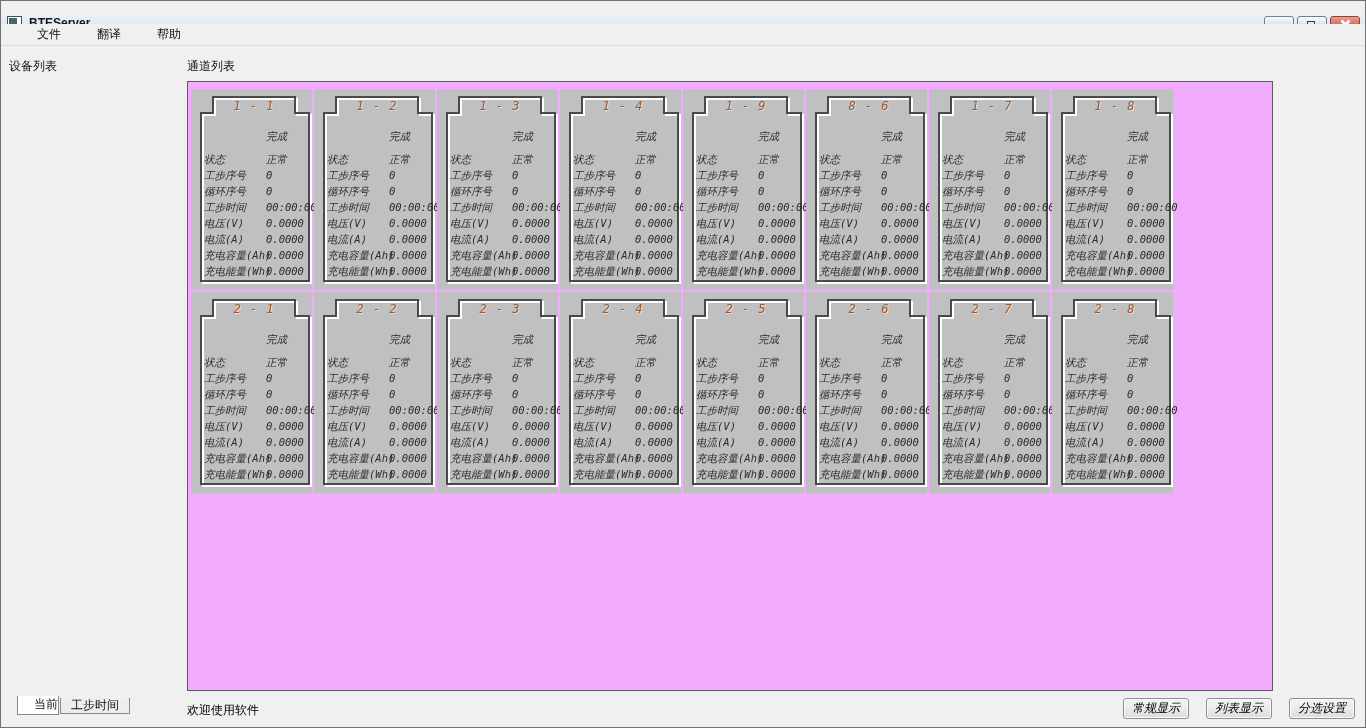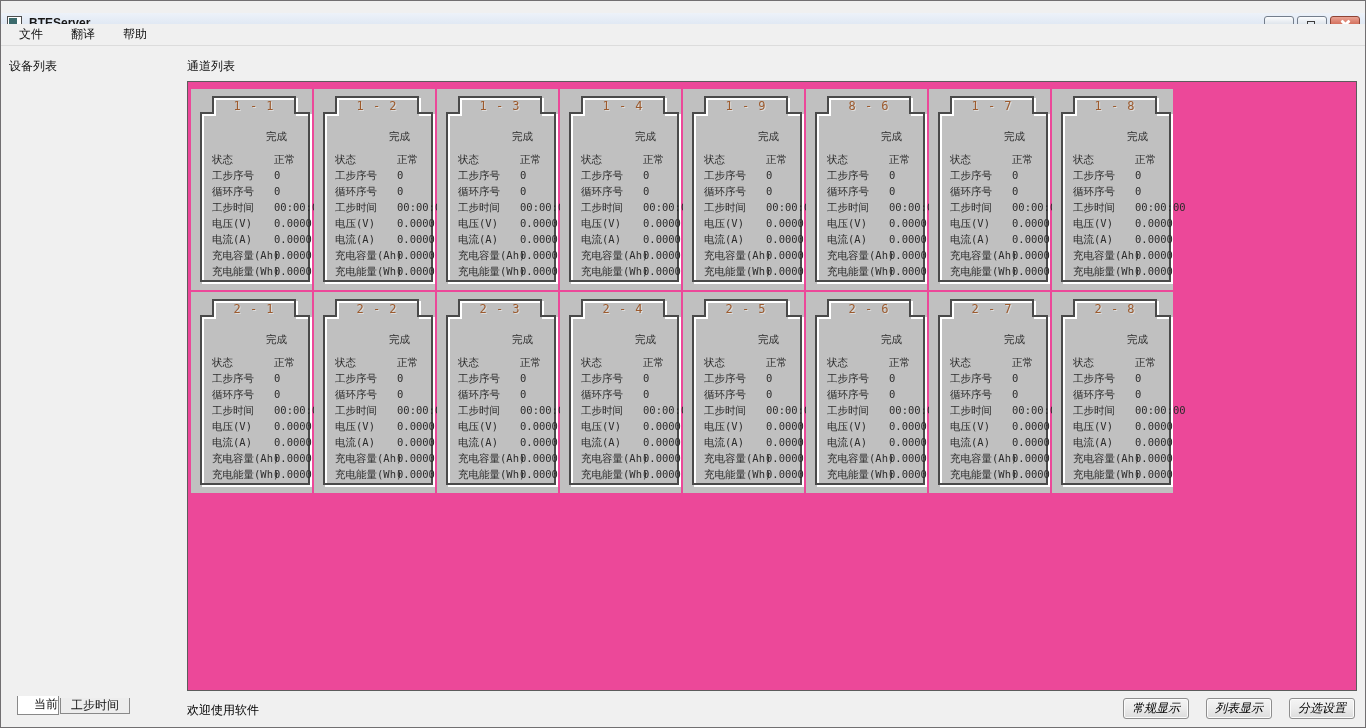--- a/index.html
+++ b/index.html
@@ -49,21 +49,21 @@
   .glyph-close-a, .glyph-close-b {
     position:absolute; left:9px; top:6px; width:11px; height:2.5px; background:#fff;
     border-radius:1px;
   }
   .glyph-close-a { transform:rotate(45deg); }
   .glyph-close-b { transform:rotate(-45deg); }
   
   .menubar {
     position:absolute; left:0; top:23px; right:0; height:22px;
     background:#f0f0f0; border-bottom:1px solid #dcdcdc;
-    display:flex; align-items:center; padding-left:8px; gap:8px;
+    display:flex; align-items:center; padding-left:26px; gap:16px;
   }
   .menu-item { font-size:12px; color:#111; padding:3px 10px; }
   
   .panel-label { position:absolute; font-size:12px; color:#111; }
   .device-label { left:8px; top:57px; }
   .channel-label { left:186px; top:57px; }
   .listbox {
     position:absolute; left:8px; top:84px; width:173px; height:611px;
     background:#fff; border:1px solid #828790;
   }
@@ -78,42 +78,42 @@
   }
   .tab-current {
     left:16px; top:695px; width:42px; height:19px; background:#fff;
     line-height:17px; z-index:2;text-align:right;
   }
   .tab-history {
     left:59px; top:697px; width:70px; height:16px; line-height:14px; z-index:1;
   }
   
   .channel-area {
-    position:absolute; left:186px; top:80px; width:1170px; height:610px;
-    background:#ec4899; border:1px solid #5c5c5c;
+    position:absolute; left:186px; top:80px; width:1086px; height:610px;
+    background:#f0abfc; border:1px solid #5c5c5c;font-style:italic;
   }
   .channel-grid {
     position:absolute; left:3px; top:7px;
     display:grid; grid-template-columns:repeat(8,121px);
     grid-auto-rows:201px; gap:2px;
   }
   .card {
     position:relative; width:121px; height:201px; background:#c0c0c0;
     font-family:"DejaVu Sans Mono", monospace;
   }
   .card svg { position:absolute; left:0; top:0; }
   .card-title {
     position:absolute; left:22px; top:10px; width:82px; text-align:center;
     font-size:12px; color:#9c5a2d; letter-spacing:1px; white-space:nowrap;
     text-shadow:1px 1px 0 #dddddd;
   }
   .card-banner {
     position:absolute; left:75px; top:41px; font-size:10.5px; color:#2b2b2b; white-space:nowrap;
   }
-  .card-rows { position:absolute; left:8px; top:0; width:100%; height:100%; }
+  .card-rows { position:absolute; left:0; top:0; width:100%; height:100%; }
   .card-row { position:absolute; left:0; width:100%; height:14px; white-space:nowrap; }
   .row-label { position:absolute; left:13px; font-size:10.5px; color:#2b2b2b; }
   .row-value { position:absolute; left:75px; font-size:10.5px; color:#2b2b2b; }
   
   .status-msg { position:absolute; left:186px; top:701px; font-size:12px; color:#000; }
   .bottom-buttons { position:absolute; right:10px; top:697px; display:flex; gap:17px;font-style:italic; }
   .push-btn {
     width:66px; height:21px; font-size:12px; color:#000; text-align:center; line-height:19px;
     border:1px solid #8e8e8e; border-radius:3px;
     background:linear-gradient(#f4f4f4,#ebebeb 50%,#dcdcdc);

